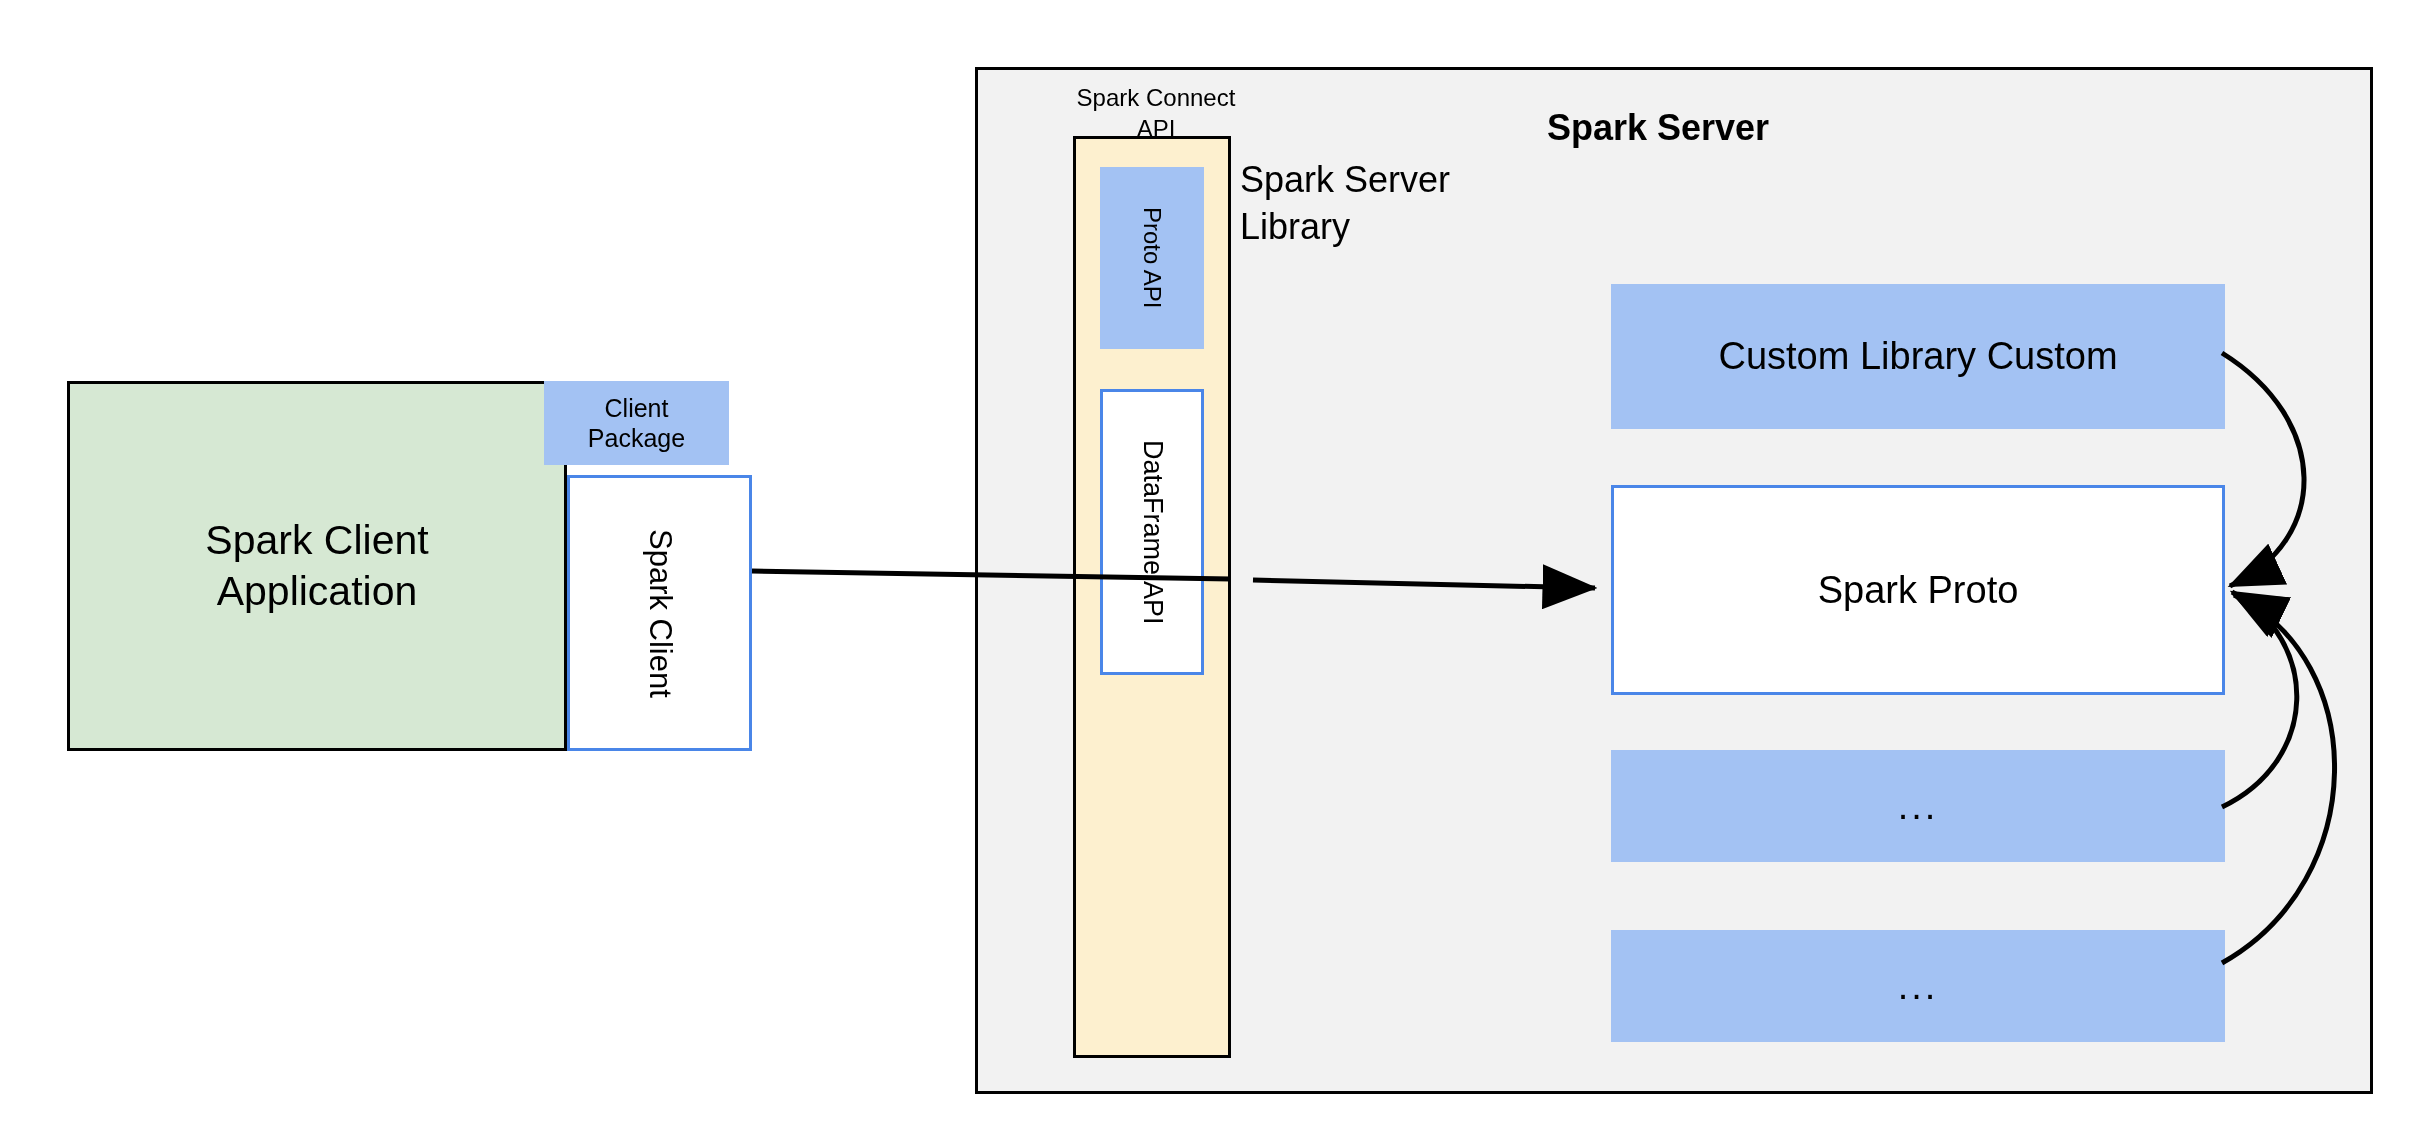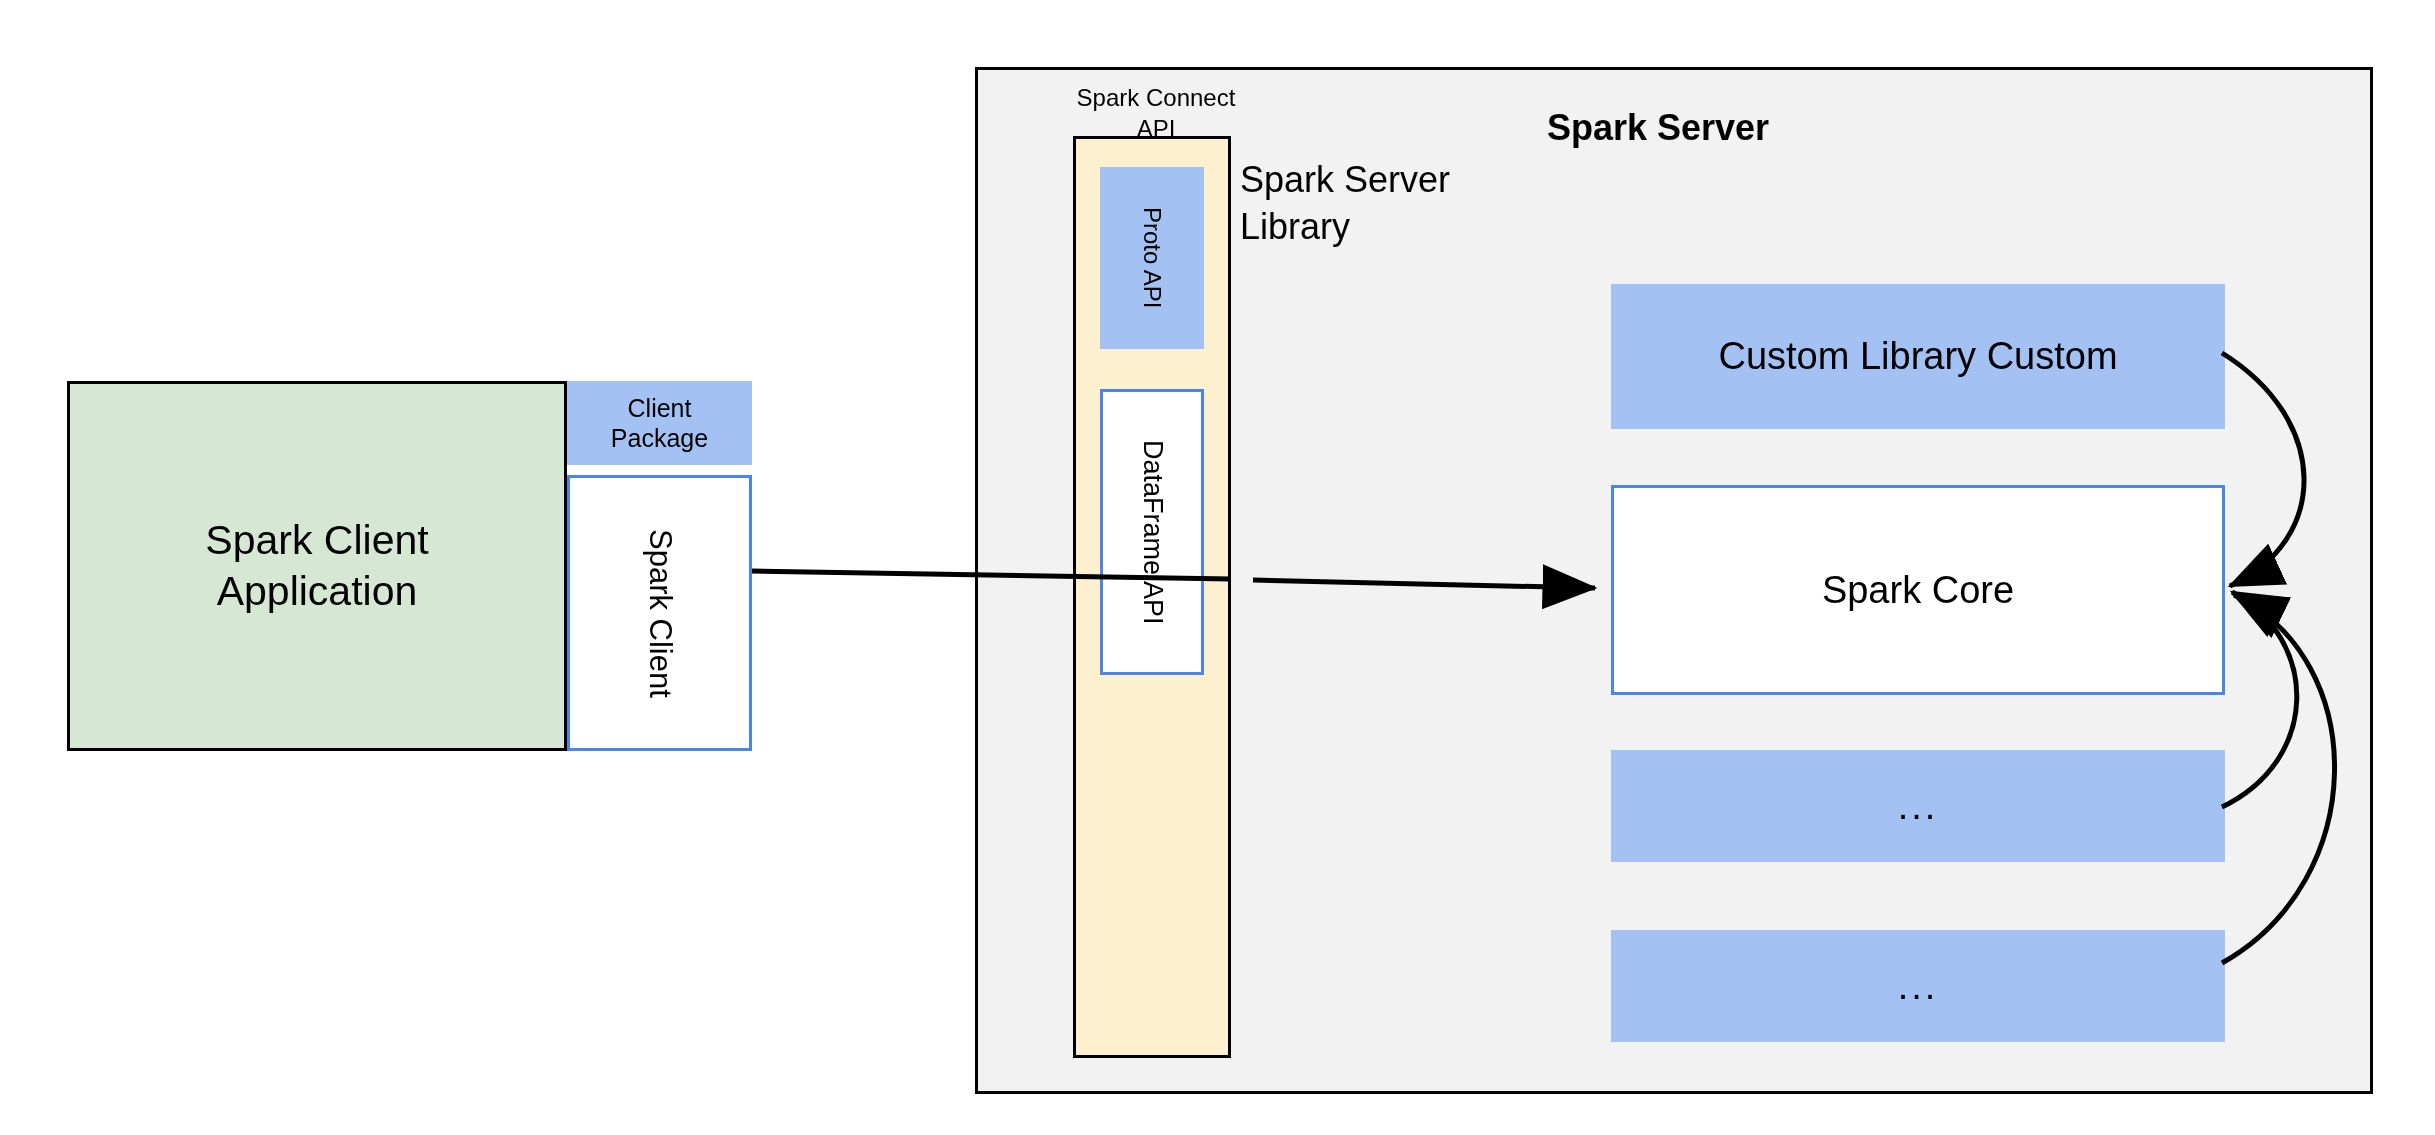--- a/index.html
+++ b/index.html
@@ -33,21 +33,21 @@
     top: 381px;
     width: 500px;
     height: 370px;
     background: #d6e8d3;
     border: 3px solid #000000;
     font-size: 41px;
     line-height: 1.25;
   }
 
   #client-package {
-    left: 567px;
+    left: 544px;
     top: 381px;
     width: 185px;
     height: 84px;
     background: #a3c2f3;
     border: none;
     font-size: 25px;
     line-height: 1.2;
   }
 
   #spark-client {
@@ -237,21 +237,21 @@
       <div id="dataframe-api">
         <span class="vtext">DataFrame API</span>
       </div>
     </div>
 
     <div class="server-item" id="custom-library-plugin">
       <span>Custom Library Custom</span>
     </div>
 
     <div class="server-item" id="spark-core">
-      <span>Spark Core</span>
+      <span>Spark Proto</span>
     </div>
 
     <div class="server-item" id="dots-1">
       <span class="dots-label">...</span>
     </div>
 
     <div class="server-item" id="dots-2">
       <span class="dots-label">...</span>
     </div>
 

